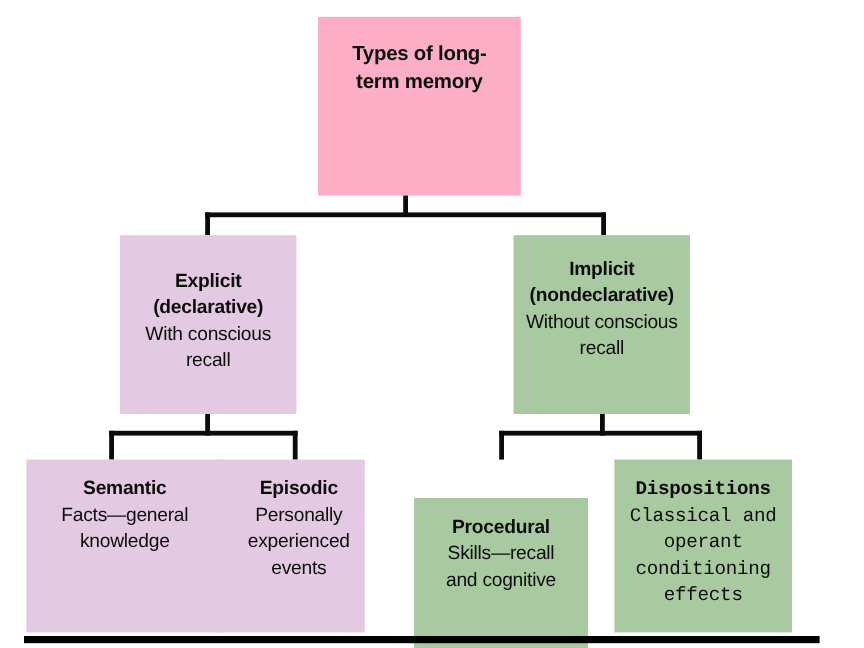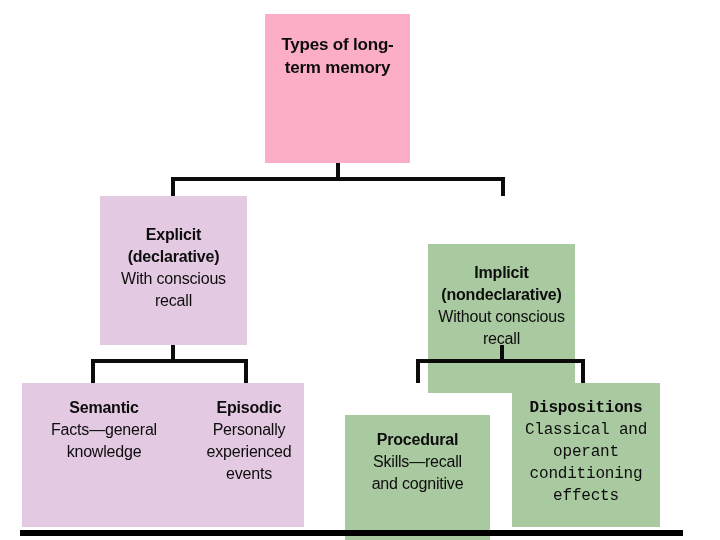--- a/index.html
+++ b/index.html
@@ -44,38 +44,38 @@
     left: 20px; top: 530px;
     width: 663px; height: 6px;
     background: #000000;
   }
 </style>
 </head>
 <body>
 
 <div class="stage">
 
-  <div class="node bg-pink" style="left:265px; top:14px; width:145px; height:149px; padding-top:19px;">
+  <div class="node bg-pink" style="left:265px; top:14px; width:169px; height:149px; padding-top:19px;">
     <div class="node-title root-title">Types of long-
 term memory</div>
   </div>
 
   <div class="line" style="left:336px; top:163px; width:4px; height:17px;"></div>
   <div class="line" style="left:171px; top:177px; width:334px; height:4px;"></div>
   <div class="line" style="left:171px; top:177px; width:4px; height:19px;"></div>
   <div class="line" style="left:501px; top:177px; width:4px; height:19px;"></div>
 
   <div class="node bg-lav" style="left:100px; top:196px; width:147px; height:149px; padding-top:28px;">
     <div class="node-title">Explicit
 (declarative)</div>
     <div class="node-subtitle">With conscious
 recall</div>
   </div>
 
-  <div class="node bg-green" style="left:428px; top:196px; width:147px; height:149px; padding-top:18px;margin-top:48px;">
+  <div class="node bg-green" style="left:428px; top:196px; width:147px; height:149px; padding-top:18px;">
     <div class="node-title">Implicit
 (nondeclarative)</div>
     <div class="node-subtitle">Without conscious
 recall</div>
   </div>
 
   <div class="line" style="left:171px; top:345px; width:4px; height:18px;"></div>
   <div class="line" style="left:91px; top:359px; width:157px; height:4px;"></div>
   <div class="line" style="left:91px; top:359px; width:4px; height:24px;"></div>
   <div class="line" style="left:244px; top:359px; width:4px; height:24px;"></div>

